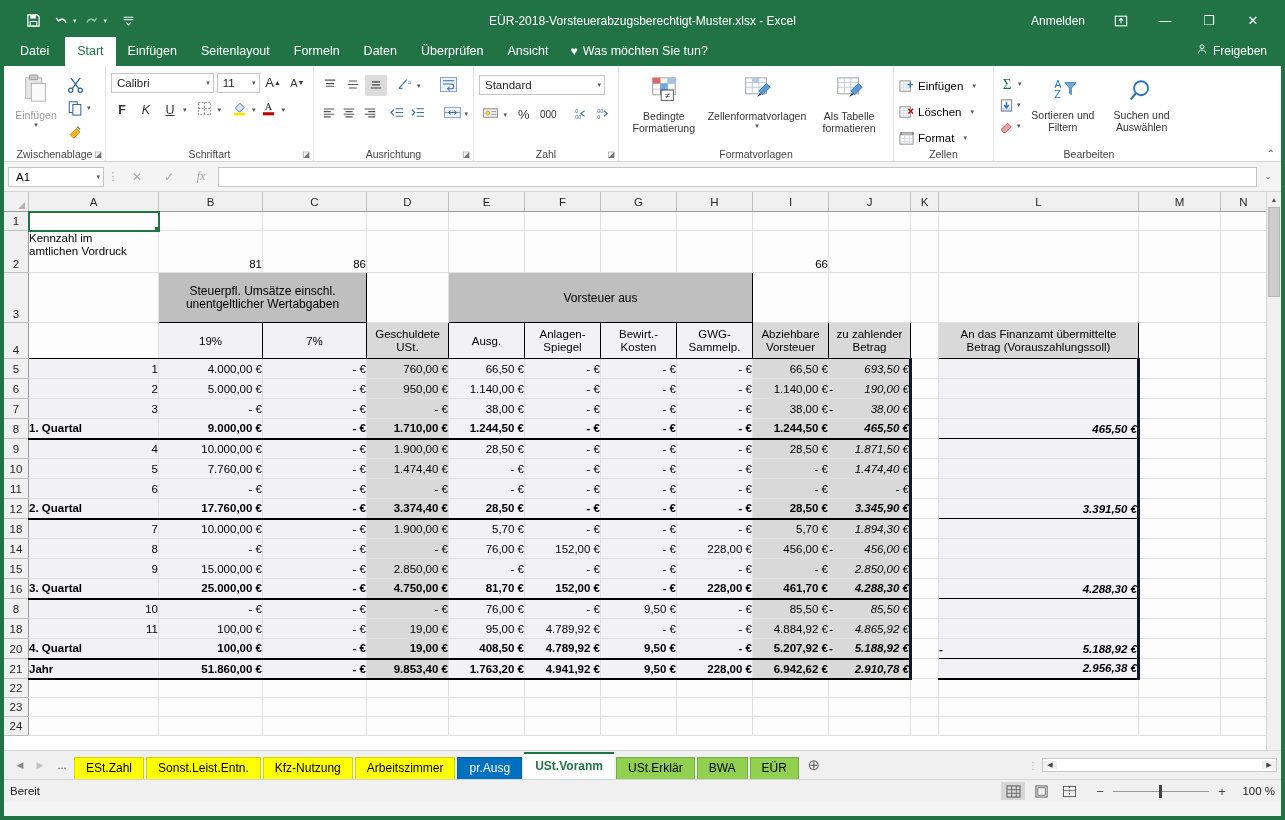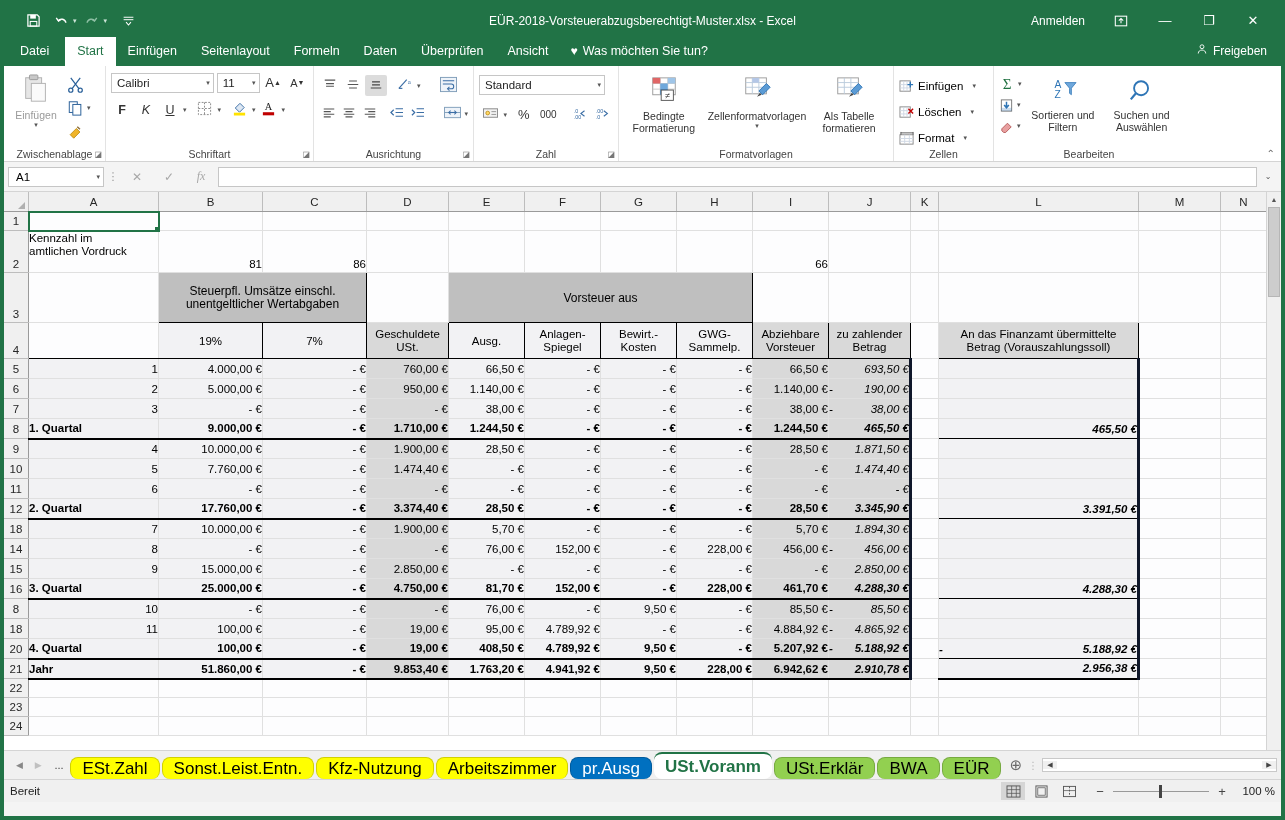--- a/index.html
+++ b/index.html
@@ -122,23 +122,23 @@
             color:#555;cursor:pointer;}
   .vs-thumb{position:absolute;top:15px;left:1px;right:1px;height:90px;background:#cdcdcd;
             border:1px solid #b6b6b6;box-sizing:border-box;cursor:pointer;}
 
   
   .sheetbar{height:28px;background:#f0f0f0;display:flex;align-items:center;
             border-top:1px solid #d4d4d4;padding-left:6px;gap:0;}
   .nav-arrow{width:20px;height:22px;display:flex;align-items:center;justify-content:center;
              font-size:9px;color:#888;cursor:pointer;}
   .nav-dots{width:24px;text-align:center;font-size:11px;color:#444;cursor:pointer;}
-  .stab{height:21px;line-height:21px;padding:0 11px;font-size:17px;margin-right:2px;
+  .stab{height:21px;line-height:21px;padding:0 11px;font-size:12px;margin-right:2px;
         cursor:pointer;border:1px solid rgba(0,0,0,0.18);border-bottom:none;
-        border-radius:8px;color:#000;white-space:nowrap;}
+        border-radius:0;color:#000;white-space:nowrap;}
   .stab.active{background:#fff;font-weight:bold;border:none;height:25px;line-height:25px;
                border-top:2px solid #217346;}
   .addsheet{width:26px;height:22px;display:flex;align-items:center;justify-content:center;
             font-size:15px;color:#6a6a6a;cursor:pointer;}
   .hbar{flex:1;display:flex;align-items:center;justify-content:flex-end;padding-right:4px;gap:3px;}
   .hs-dots{color:#b5b5b5;font-size:10px;letter-spacing:1px;cursor:pointer;}
   .hs-track{width:235px;height:14px;background:#fff;border:1px solid #c9c9c9;display:flex;
             align-items:center;justify-content:space-between;box-sizing:border-box;}
   .hs-arr{width:14px;text-align:center;font-size:7px;color:#444;background:#f0f0f0;cursor:pointer;}
 

